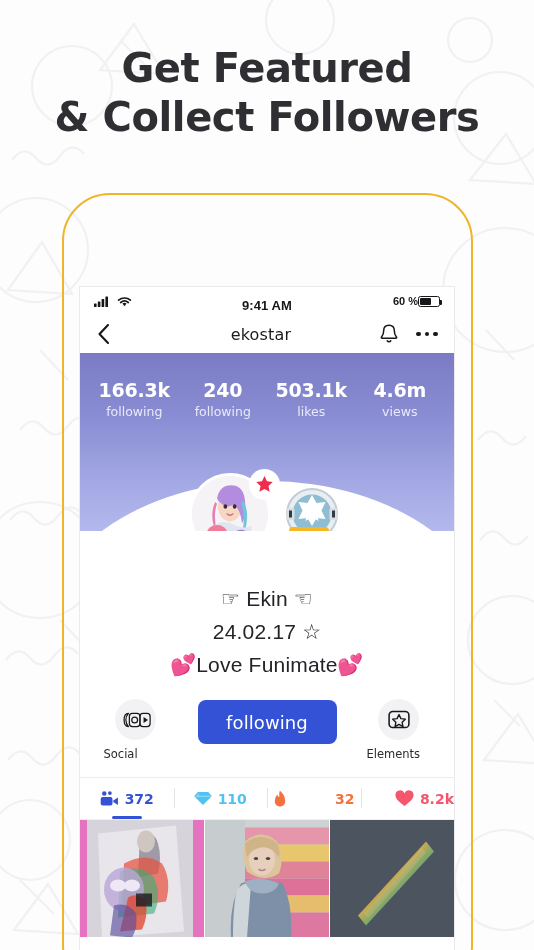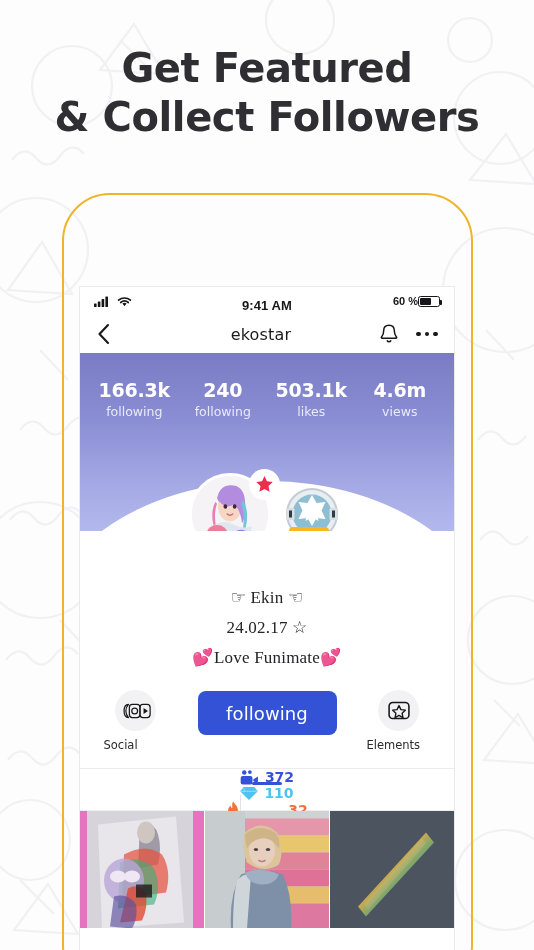--- a/index.html
+++ b/index.html
@@ -178,22 +178,22 @@
     z-index:4;
   }
 
   
   .identity {
     text-align:center;
     padding-top:56px;
     background:#fff;
   }
   .idline {
-    font-size:17px; color:#242428;
-    font-family:Liberation Serif, serif;
+    font-size:21px; color:#242428;
+    font-family:Liberation Sans, sans-serif;
     margin-bottom:9px;
     letter-spacing:0.2px;
     text-align:center;
   }
   .idline.bio { margin-bottom:0; }
 
   
   .actions {
     display:flex; align-items:flex-start; justify-content:center;
     gap:30px;
@@ -223,21 +223,20 @@
     letter-spacing:0.1px;
   }
 
   
   .metric-bar {
     display:flex; align-items:center;
     height:42px;
     border-top:1px solid #ececef;
     background:#fff;
     position:relative;
-    flex-direction:column;
   }
   .metric {
     flex:1;
     display:flex; align-items:center; justify-content:center;
     gap:6px;
     font-size:14px; font-weight:bold;
     font-family:"DejaVu Sans", sans-serif;
     position:relative;
     height:100%;
   }

